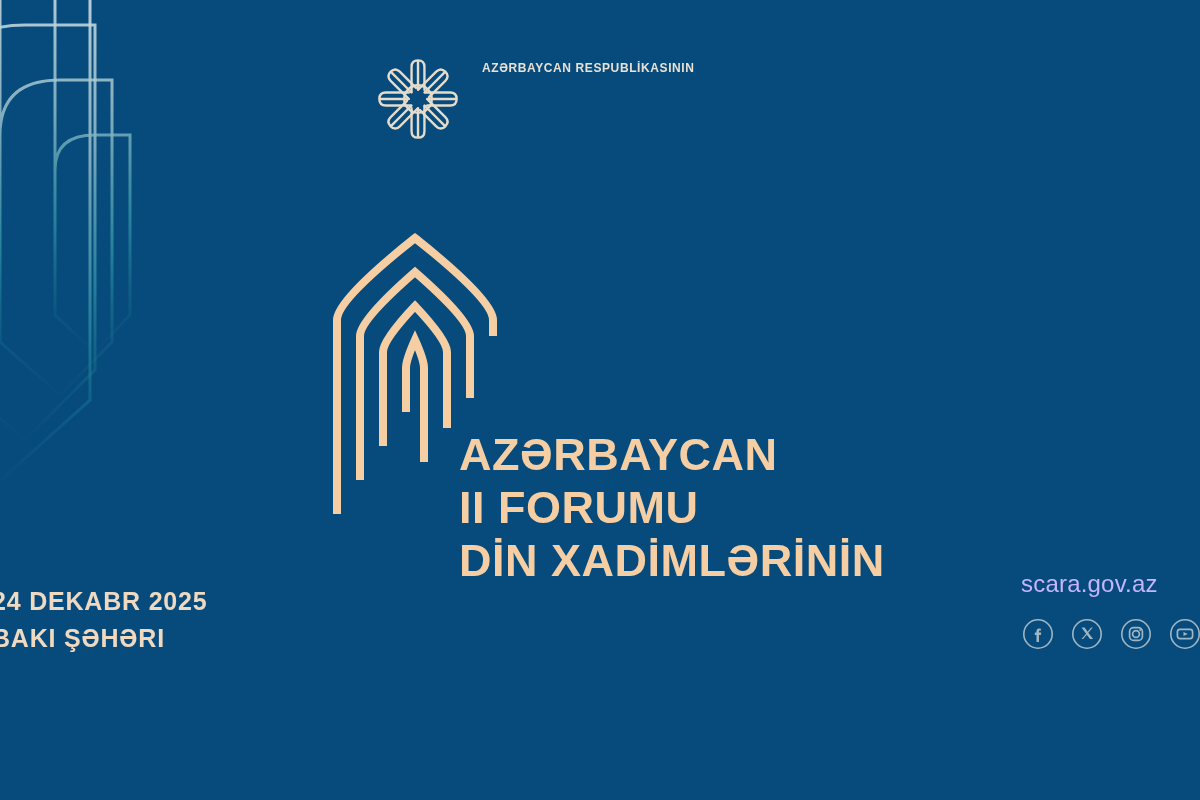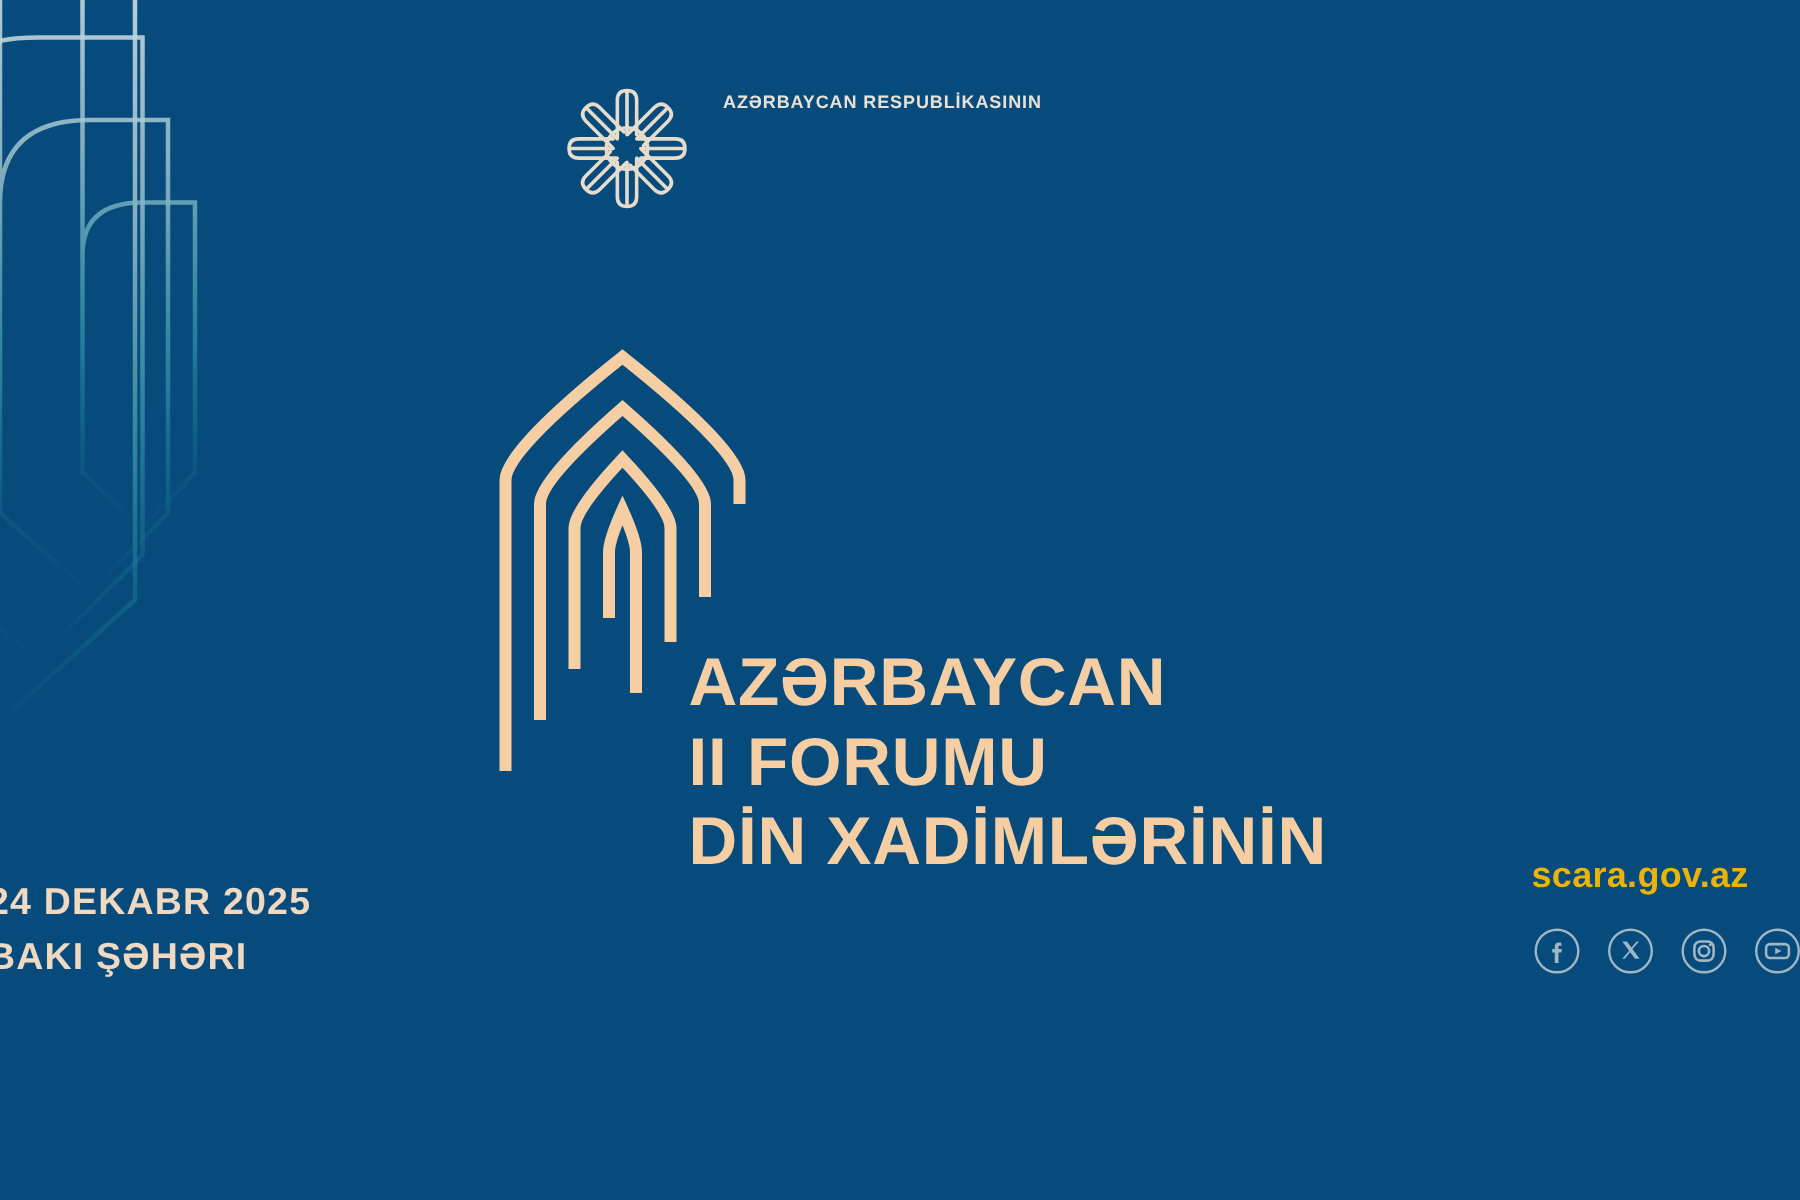--- a/index.html
+++ b/index.html
@@ -64,23 +64,23 @@
     letter-spacing:0.8px;
     line-height:1.48;
     text-transform:uppercase;
     white-space:nowrap;
   }
   .meta div { display:block; }
 
   
   .site {
     position:absolute; left:1021px; top:570px;
-    color:#eab308;
+    color:#c4b5fd;
     font-size:24px;
-    font-weight:bold;
+    font-weight:normal;
     letter-spacing:0.2px;
     white-space:nowrap;
   }
   .social {
     position:absolute; left:1022px; top:618px;
     display:flex; gap:17px; align-items:center;
   }
   .social-icon { width:32px; height:32px; display:block; }
 </style>
 </head>

